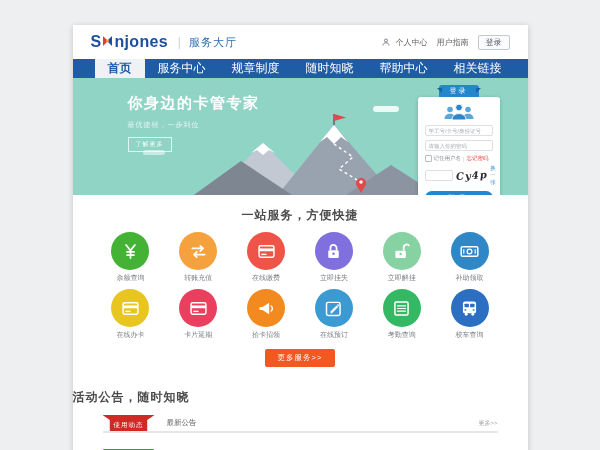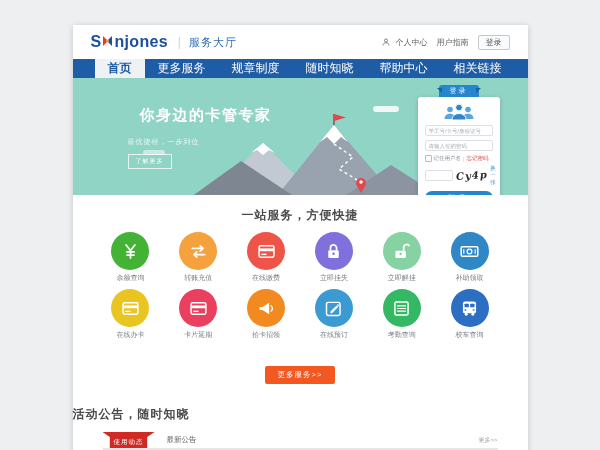--- a/index.html
+++ b/index.html
@@ -15,21 +15,21 @@
   .hdr-right{display:flex;align-items:center;gap:9px;font-size:8px;color:#666;}
   .hdr-link{display:flex;align-items:center;gap:6px;cursor:pointer;}
   .login-chip{border:1px solid #c2c8cd;border-radius:2px;padding:1px 7px;color:#556;cursor:pointer;background:#fafbfc;}
   
   .nav{height:19px;background:var(--nav);display:flex;padding-left:22px;}
   .nav-item{color:#fff;font-size:12px;line-height:19px;padding:0 13px;cursor:pointer;text-align:right;}
   .nav-item.active{background:#eef2f5;color:var(--nav);font-weight:bold;}
   
   .hero{position:relative;height:117px;background:var(--teal);overflow:hidden;}
   .hero-copy{position:absolute;left:55px;top:16px;color:#fff;z-index:2;}
-  .hero-title{font-size:15px;font-weight:bold;letter-spacing:1.5px;margin:12px;}
+  .hero-title{font-size:15px;font-weight:bold;letter-spacing:1.5px;margin:0;}
   .hero-sub{font-size:7px;opacity:.8;margin-top:7px;letter-spacing:1px;}
   .hero-cta{display:inline-block;margin-top:7px;border:1px solid rgba(255,255,255,.75);color:#fff;
     font-size:6px;padding:2px 7px;letter-spacing:1px;cursor:pointer;}
   .cloud{position:absolute;background:rgba(255,255,255,.85);border-radius:8px;}
   .mtn{position:absolute;left:118px;bottom:-2px;z-index:1;}
   
   .login-card{position:absolute;right:28px;top:7px;width:82px;z-index:3;}
   .login-tab{width:40px;margin:0 auto;background:var(--lblue);color:#fff;font-size:7px;text-align:center;
     height:12px;line-height:12px;border-radius:3px 3px 0 0;position:relative;letter-spacing:2px;cursor:pointer;}
   .login-tab:before,.login-tab:after{content:"";position:absolute;top:3px;border:5px solid transparent;}
@@ -51,21 +51,21 @@
   .cap-refresh{font-size:5.5px;color:var(--link);cursor:pointer;}
   .login-submit{display:block;width:100%;height:14px;background:var(--lblue);border:none;border-radius:7px;
     color:#fff;font-size:8px;letter-spacing:3px;cursor:pointer;font-family:"Liberation Sans",sans-serif;}
   
   .services{text-align:center;padding-top:4px;}
   .sec-title{font-size:12px;color:#4a4a4a;font-weight:bold;margin:8px 0 2px;letter-spacing:1px;}
   .svc-grid{display:grid;grid-template-columns:repeat(6,1fr);padding:0 24px;}
   .svc{cursor:pointer;}
   .svc-circle{width:38px;height:38px;border-radius:50%;margin:6px auto 3px;display:flex;align-items:center;justify-content:center;}
   .svc-label{font-size:7px;color:#7a7f85;}
-  .more-btn{display:inline-block;margin:26px auto 10px;background:var(--orange);color:#fff;font-size:7.5px;
+  .more-btn{display:inline-block;margin:9px auto 10px;background:var(--orange);color:#fff;font-size:7.5px;
     padding:4px 13px;border-radius:2px;letter-spacing:1px;cursor:pointer;}
   
   .ann-title{font-size:12px;color:#4a4a4a;font-weight:bold;margin:12px 0 9px;letter-spacing:1px;text-align:left;}
   .ann-cols{display:flex;gap:16px;padding:0 30px 14px;flex-direction:column;}
   .ann-col{flex:1;display:flex;align-items:flex-end;border-bottom:2px solid #e4e6e8;padding-bottom:0;height:18px;}
   .ribbon{width:52px;height:16px;color:#fff;font-size:6.5px;text-align:center;line-height:20px;cursor:pointer;
     clip-path:polygon(0 0,100% 0,86% 32%,86% 100%,14% 100%,14% 32%);letter-spacing:1px;}
   .ribbon.red{background:var(--rred);}
   .ribbon.green{background:var(--rgreen);}
   .ann-tab2{font-size:7.5px;color:#666;margin-left:12px;padding-bottom:3px;cursor:pointer;}
@@ -100,21 +100,21 @@
       </span>
       <span class="hdr-link">
         <span>用户指南</span>
       </span>
       <span class="login-chip">登录</span>
     </div>
   </div>
 
   <div class="nav">
       <div class="nav-item active">首页</div>
-      <div class="nav-item">更多服务</div>
+      <div class="nav-item">服务中心</div>
       <div class="nav-item">规章制度</div>
       <div class="nav-item">随时知晓</div>
       <div class="nav-item">帮助中心</div>
       <div class="nav-item">相关链接</div>
     </div>
 
   <div class="hero">
     <div class="cloud" style="left:300px;top:28px;width:26px;height:6px;"></div>
     <div class="cloud" style="left:352px;top:55px;width:18px;height:5px;opacity:.7;"></div>
     <div class="cloud" style="left:70px;top:72px;width:22px;height:5px;opacity:.6;"></div>

